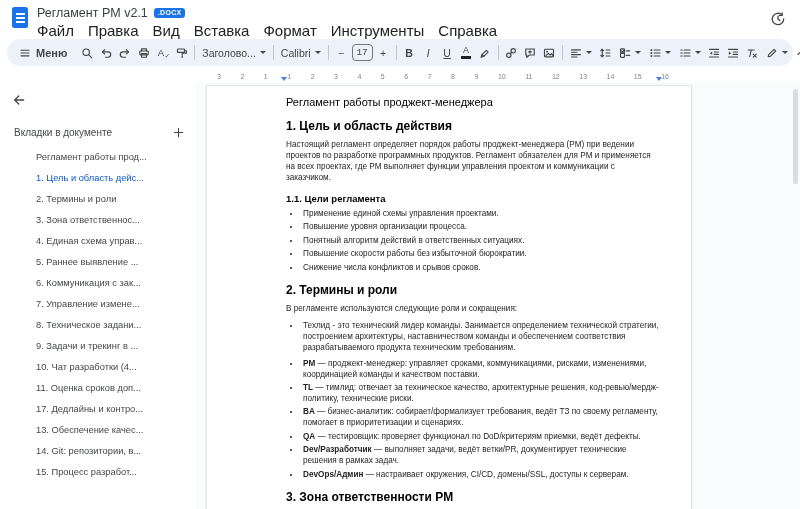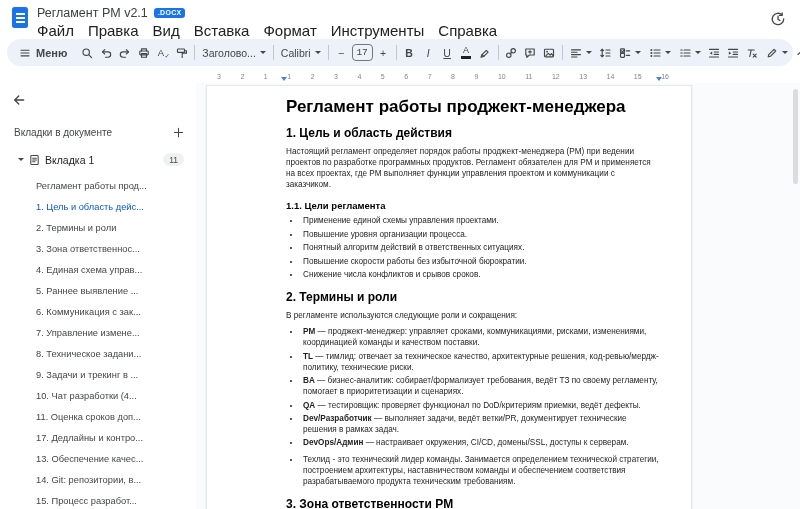--- a/index.html
+++ b/index.html
@@ -60,21 +60,21 @@
   .tab-label { font-size:10.5px; color:#1f1f1f; }
   .tab-count { margin-left:auto; font-size:8.5px; color:#444746; background:#f0f1f3; padding:1.5px 6px; border-radius:8px; }
   .outline { margin-top:6px; }
   .outline-item { height:21px; line-height:21px; padding-left:26px; font-size:9.3px; color:#444746;
     white-space:nowrap; overflow:hidden; border-radius:0 12px 12px 0; cursor:default; }
   .outline-item.active { color:#0b57d0; }
 
   .doc-area { flex:1; background:#f9fbfd; padding:2px 0 0 10px; position:relative; overflow:hidden; }
   .page { width:486px; background:#fff; border:1px solid #e3e6ea; box-shadow:0 1px 2px rgba(60,64,67,.10);
     padding:10px 30px 40px 79px; height:560px; }
-  .doc-title { font-size:17px; font-weight:bold; line-height:1.25; color:#000; }
+  .doc-title { font-size:11px; font-weight:normal; line-height:1.25; color:#000; }
   .h1 { font-size:12px; font-weight:bold; margin-top:9px; line-height:1.25; color:#000; }
   .h2 { font-size:9.5px; font-weight:bold; margin-top:9px; color:#000; }
   .p { font-size:8.2px; line-height:1.34; margin-top:6px; }
   .blist { margin:5px 0 0 0; padding-left:15px; list-style:disc; }
   .blist li { font-size:8.2px; line-height:1.34; margin-bottom:2.5px; padding-left:2px; }
   .blist li::marker { font-size:7px; }
   .tehlid-ul { margin-top:6px; }
 
   .scroll-thumb { position:absolute; right:2px; top:6px; width:5px; height:95px; background:#dadce0; border-radius:3px; }
 </style>
@@ -313,29 +313,20 @@
           </svg>
       </button>
       <div class="tabs-header">
         <span class="lbl">Вкладки в документе</span>
         <button class="add-tab">
           <svg class="i" width="11" height="11" viewBox="0 0 12 12">
               <path d="M6 1.5v9M1.5 6h9"></path>
             </svg>
         </button>
       </div>
-      <div class="tab-row">
-        <span class="caret"></span>
-        <svg class="i" width="11" height="12" viewBox="0 0 12 13">
-            <rect x="2" y="1.5" width="8" height="10" rx="1"></rect>
-            <path d="M4 4.5h4M4 6.5h4M4 8.5h2.5"></path>
-          </svg>
-        <span class="tab-label">Вкладка 1</span>
-        <span class="tab-count">11</span>
-      </div>
       <div class="outline">
 
           <div class="outline-item">Регламент работы прод...</div>
 
           <div class="outline-item active">1. Цель и область дейс...</div>
 
           <div class="outline-item">2. Термины и роли</div>
 
           <div class="outline-item">3. Зона ответственнос...</div>
 
@@ -374,31 +365,31 @@
         <ul class="blist goals">
 
         <li>Применение единой схемы управления проектами.</li>
             <li>Повышение уровня организации процесса.</li>
             <li>Понятный алгоритм действий в ответственных ситуациях.</li>
             <li>Повышение скорости работы без избыточной бюрократии.</li>
             <li>Снижение числа конфликтов и срывов сроков.</li>
           </ul>
         <div class="h1">2. Термины и роли</div>
         <div class="p">В регламенте используются следующие роли и сокращения:</div>
+        <ul class="blist tehlid-ul">
+          <li><span>Техлид - это технический лидер команды. Занимается определением технической стратегии, построением архитектуры, наставничеством команды и обеспечением соответствия разрабатываемого продукта техническим требованиям.</span></li>
+        </ul>
         <ul class="blist terms">
 
         <li><b>PM</b><span> — проджект-менеджер: управляет сроками, коммуникациями, рисками, изменениями, координацией команды и качеством поставки.</span></li>
             <li><b>TL</b><span> — тимлид: отвечает за техническое качество, архитектурные решения, код-ревью/мердж-политику, технические риски.</span></li>
             <li><b>BA</b><span> — бизнес-аналитик: собирает/формализует требования, ведёт ТЗ по своему регламенту, помогает в приоритетизации и сценариях.</span></li>
             <li><b>QA</b><span> — тестировщик: проверяет функционал по DoD/критериям приемки, ведёт дефекты.</span></li>
             <li><b>Dev/Разработчик</b><span> — выполняет задачи, ведёт ветки/PR, документирует технические решения в рамках задач.</span></li>
             <li><b>DevOps/Админ</b><span> — настраивает окружения, CI/CD, домены/SSL, доступы к серверам.</span></li>
           </ul>
-        <ul class="blist tehlid-ul">
-          <li><span>Техлид - это технический лидер команды. Занимается определением технической стратегии, построением архитектуры, наставничеством команды и обеспечением соответствия разрабатываемого продукта техническим требованиям.</span></li>
-        </ul>
         <div class="h1">3. Зона ответственности PM</div>
       </div>
       <div class="scroll-thumb"></div>
     </section>
 
   </div>
 </div>
 
 </body></html>

